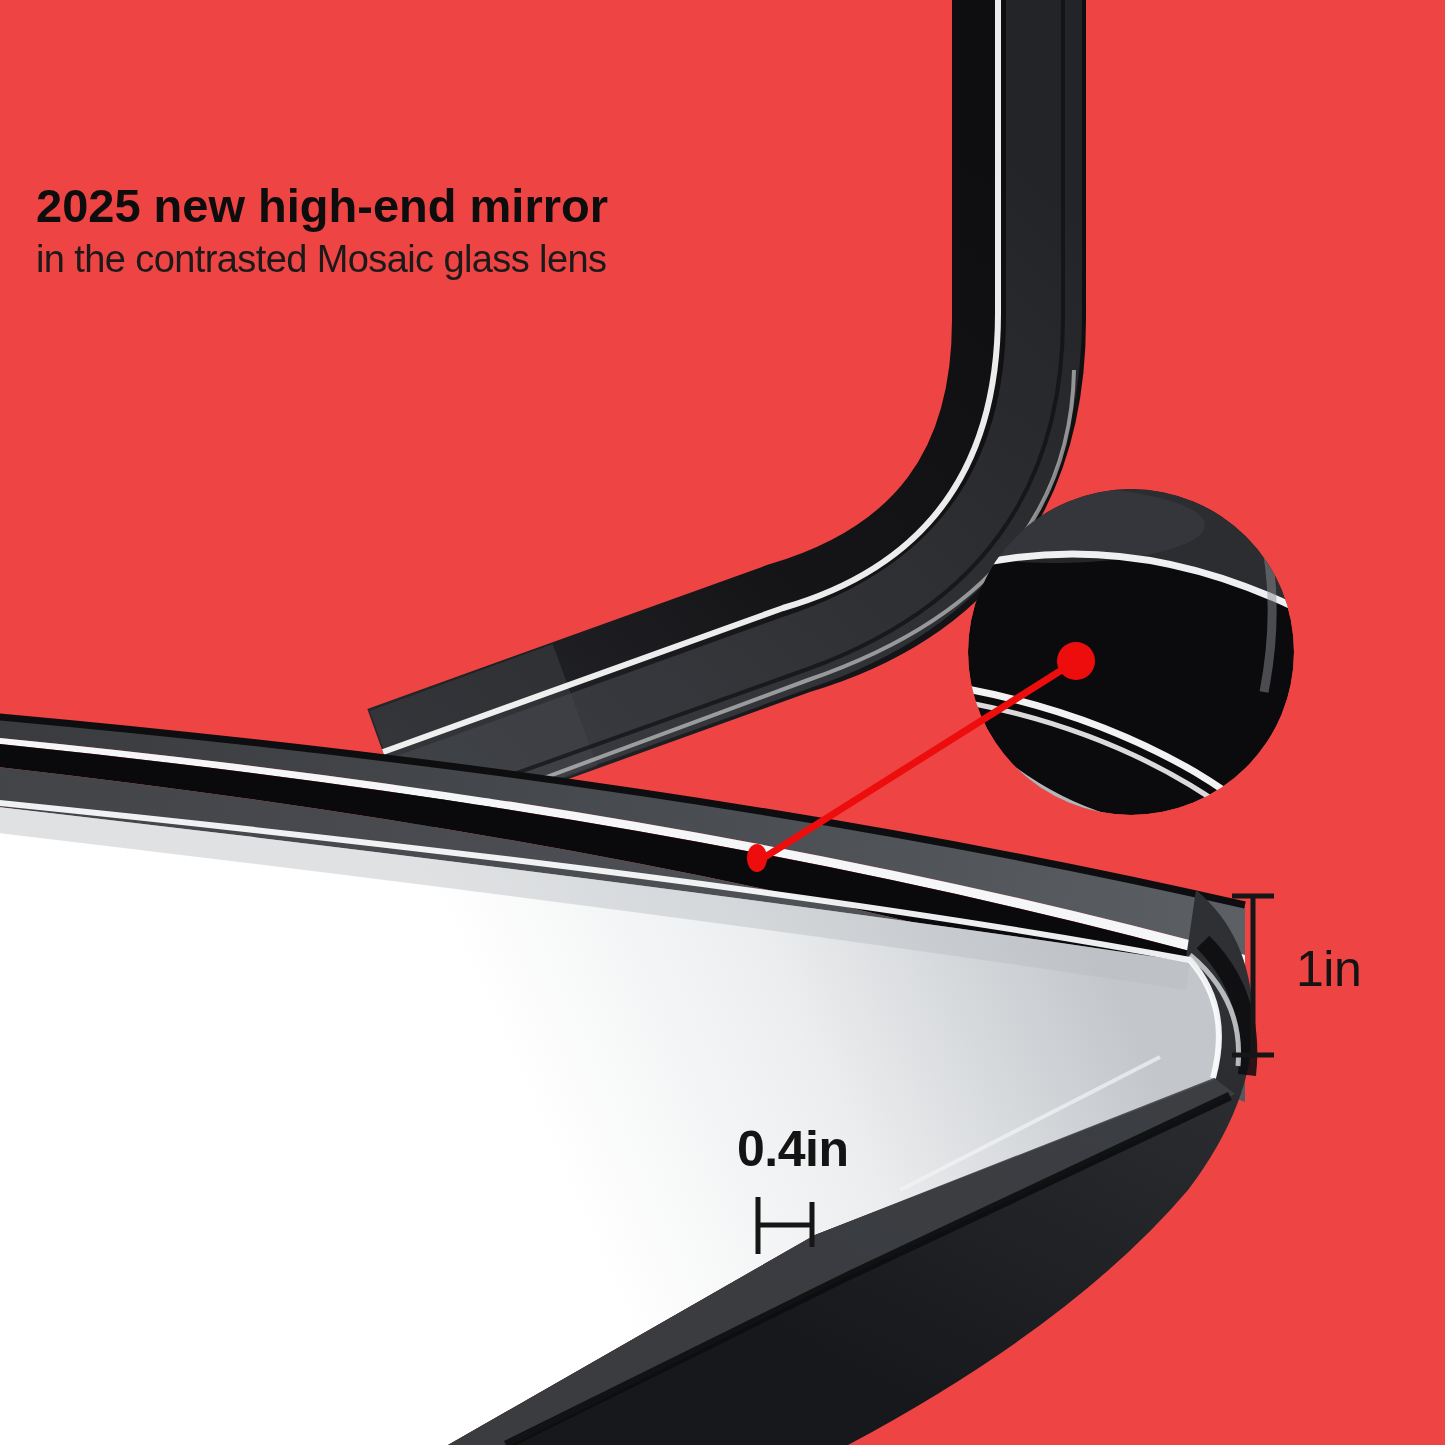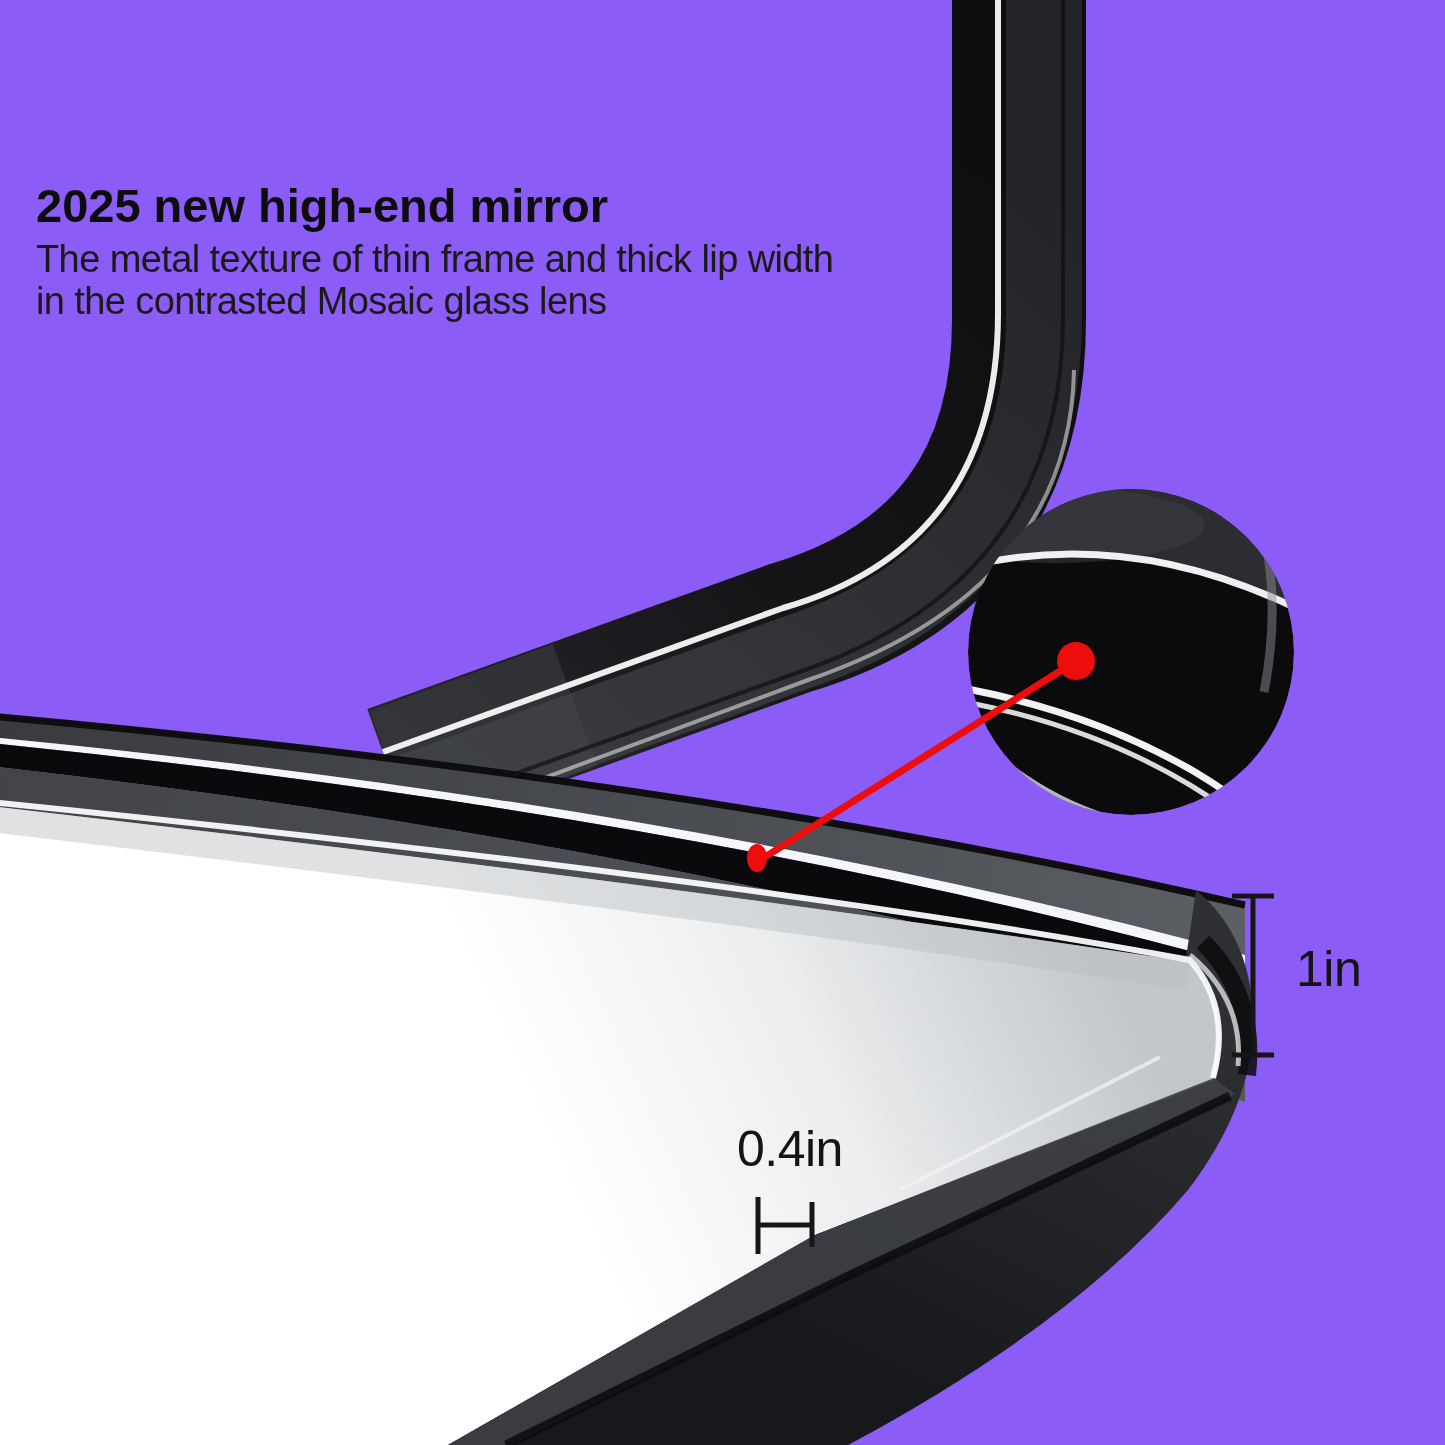--- a/index.html
+++ b/index.html
@@ -1,27 +1,27 @@
 <!DOCTYPE html>
 <html><head>
 <meta charset="utf-8">
 <style>
   html,body{margin:0;padding:0;background:#ffffff;}
   .stage{
-    position:relative;width:1445px;height:1445px;background:#8b5cf6;overflow:hidden;
+    position:relative;width:1445px;height:1445px;background:#ef4444;overflow:hidden;
     font-family:"Liberation Sans", sans-serif;
   }
   .scene{position:absolute;left:0;top:0;width:1445px;height:1445px;}
   .copy{position:absolute;left:36px;top:181px;width:960px;color:#101010;}
   .copy h1{margin:0 0 7px 0;font-size:47px;line-height:50px;font-weight:700;letter-spacing:0;color:#0d0d0d;}
   .copy .body-line{font-size:38px;line-height:42px;letter-spacing:-0.6px;font-weight:400;color:#1a1a1a;}
   .lbl{position:absolute;white-space:nowrap;}
   .lbl-gap{left:1124px;top:606px;font-size:58px;letter-spacing:-1px;font-weight:600;color:#ffffff;}
   .lbl-thickness{left:1296px;top:940px;font-size:50px;letter-spacing:-0.5px;font-weight:400;color:#141414;}
-  .lbl-lip{left:737px;top:1120px;font-size:50px;letter-spacing:-0.5px;font-weight:400;color:#141414;}
+  .lbl-lip{left:737px;top:1120px;font-size:50px;letter-spacing:-0.5px;font-weight:700;color:#141414;}
 </style>
 </head>
 <body>
 
 <div class="stage">
 
   <svg class="scene" viewBox="0 0 1445 1445" xmlns="http://www.w3.org/2000/svg">
     <defs>
       <linearGradient id="gUpper" gradientUnits="userSpaceOnUse" x1="1019" y1="150" x2="420" y2="810">
         <stop offset="0" stop-color="#0e0e10"></stop>
@@ -118,20 +118,19 @@
       <g stroke="#161616" stroke-width="5">
         <line x1="758" y1="1197" x2="758" y2="1254"></line>
         <line x1="812" y1="1202" x2="812" y2="1247"></line>
         <line x1="758" y1="1225" x2="812" y2="1225"></line>
       </g>
     </g>
   </svg>
 
   <div class="copy">
     <h1>2025 new high-end mirror</h1>
-    <div class="body-line">The metal texture of thin frame and thick lip width</div>
     <div class="body-line">in the contrasted Mosaic glass lens</div>
   </div>
 
   <div class="lbl lbl-thickness">1in</div>
   <div class="lbl lbl-lip">0.4in</div>
 
 </div>
 
 </body></html>

